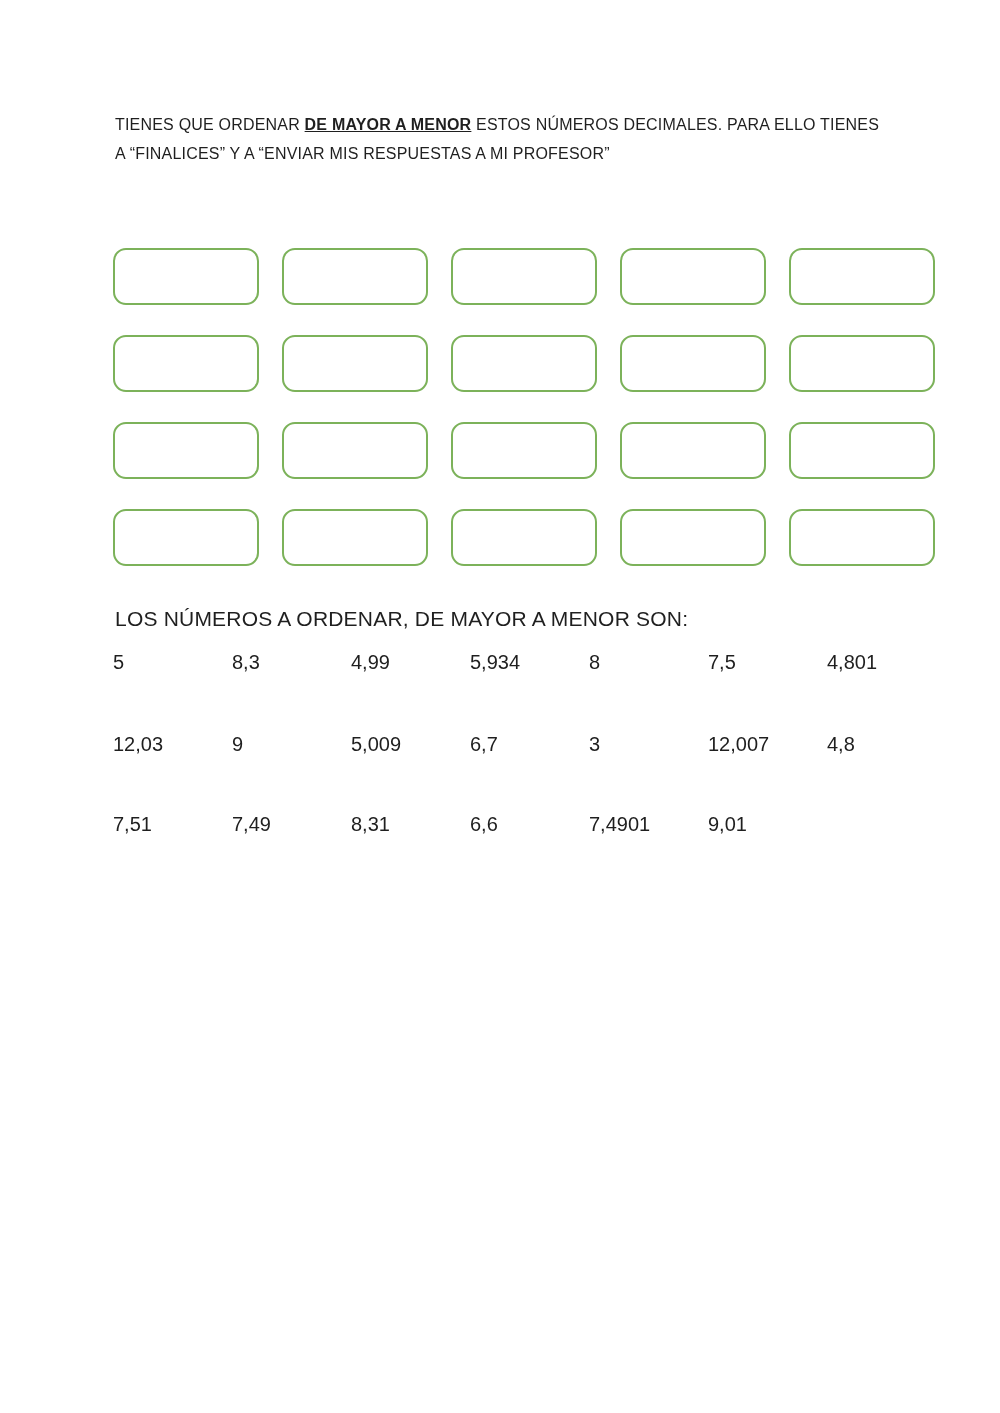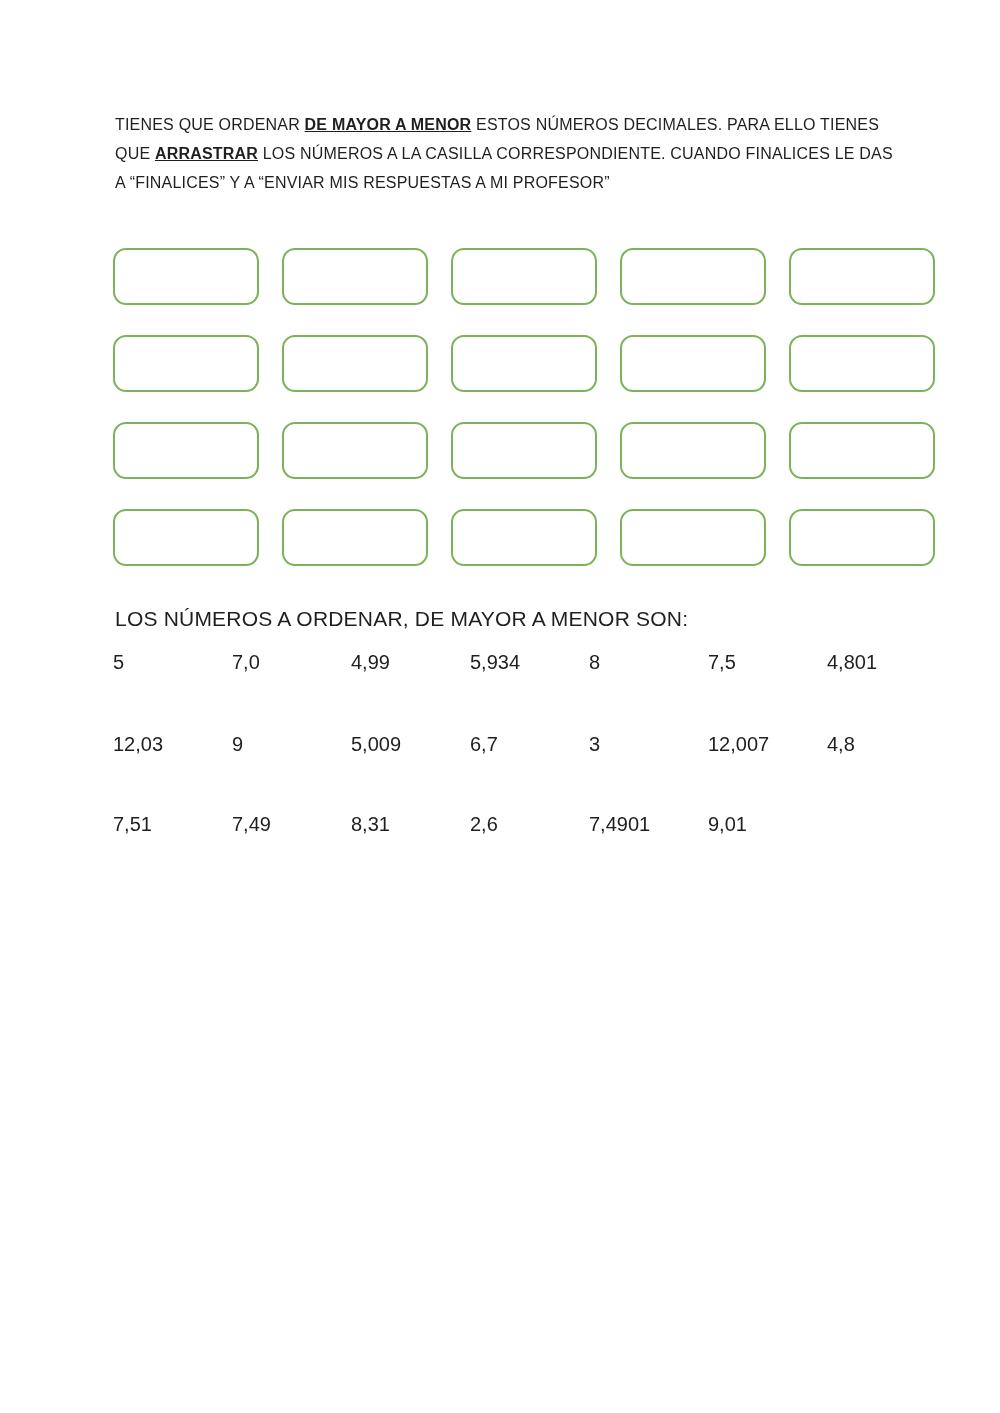--- a/index.html
+++ b/index.html
@@ -74,21 +74,20 @@
     justify-self: start;
     cursor: grab;
   }
 </style>
 </head>
 <body>
 
 <div class="page">
   <div class="instructions" id="instructions">
       <div class="iline"><span>TIENES QUE ORDENAR </span><span class="b u">DE MAYOR A MENOR</span><span> ESTOS NÚMEROS DECIMALES. PARA ELLO TIENES</span></div>
-      <div class="iline"><span>QUE </span><span class="b u">ARRASTRAR</span><span> LOS NÚMEROS A LA CASILLA CORRESPONDIENTE. CUANDO FINALICES LE DAS</span></div>
       <div class="iline"><span>A “FINALICES” Y A “ENVIAR MIS RESPUESTAS A MI PROFESOR”</span></div>
     </div>
   <div class="drop-grid" id="dropGrid">
       <div class="drop-box"></div>
       <div class="drop-box"></div>
       <div class="drop-box"></div>
       <div class="drop-box"></div>
       <div class="drop-box"></div>
       <div class="drop-box"></div>
       <div class="drop-box"></div>
@@ -103,38 +102,38 @@
       <div class="drop-box"></div>
       <div class="drop-box"></div>
       <div class="drop-box"></div>
       <div class="drop-box"></div>
       <div class="drop-box"></div>
     </div>
   <div class="numbers-heading">LOS NÚMEROS A ORDENAR, DE MAYOR A MENOR SON:</div>
   <div id="numberRows">
       <div class="num-row row1">
         <div class="num">5</div>
-        <div class="num">7,0</div>
+        <div class="num">8,3</div>
         <div class="num">4,99</div>
         <div class="num">5,934</div>
         <div class="num">8</div>
         <div class="num">7,5</div>
         <div class="num">4,801</div>
       </div>
       <div class="num-row row2">
         <div class="num">12,03</div>
         <div class="num">9</div>
         <div class="num">5,009</div>
         <div class="num">6,7</div>
         <div class="num">3</div>
         <div class="num">12,007</div>
         <div class="num">4,8</div>
       </div>
       <div class="num-row row3">
         <div class="num">7,51</div>
         <div class="num">7,49</div>
         <div class="num">8,31</div>
-        <div class="num">2,6</div>
+        <div class="num">6,6</div>
         <div class="num">7,4901</div>
         <div class="num">9,01</div>
       </div>
     </div>
 </div>
 
 </body></html>

